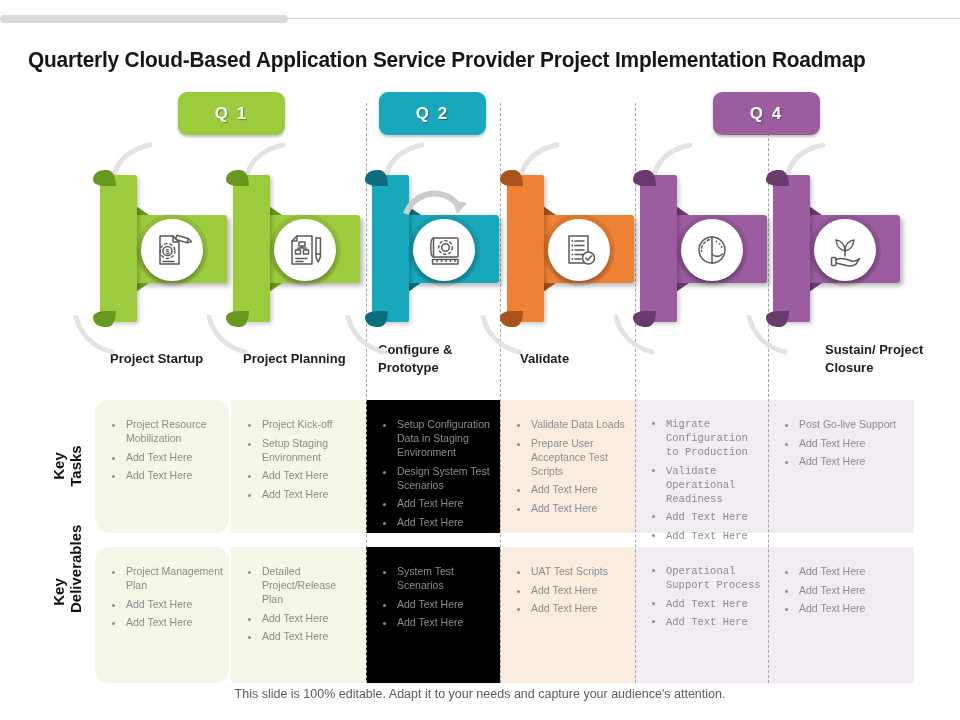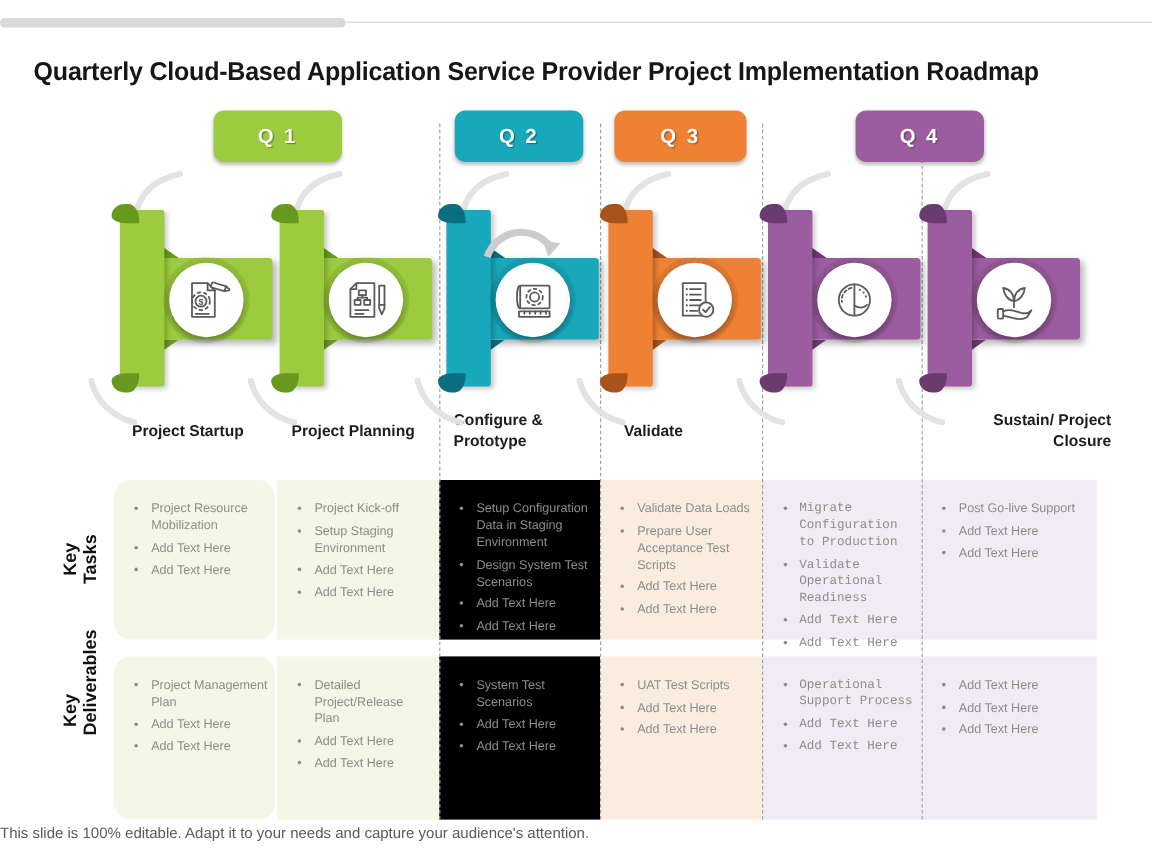--- a/index.html
+++ b/index.html
@@ -79,21 +79,21 @@
 
   .arch-arrow { position:absolute; left:400px; top:176px; z-index:12; }
 
   
   .phase-label {
     position:absolute; top:336px; height:46px; display:flex; align-items:center;
     font-weight:bold; font-size:13px; color:#1d1d1d; line-height:1.35; z-index:6;
   }
   .p1{left:110px; width:118px;text-align:right;} .p2{left:243px; width:118px;}
   .p3{left:378px; width:112px;} .p4{left:520px; width:108px;}
-  .p5{left:648px; width:110px;} .p6{left:808px; width:118px;text-align:right;}
+  .p5{left:648px; width:110px;} .p6{left:825px; width:118px;}
 
   
   .cell { position:absolute; z-index:2; }
   .row-tasks .cell { top:400px; height:133px; }
   .row-deliv .cell { top:547px; height:136px; }
   .cc1{left:95px; width:134px;border-radius:14px;} .cc2{left:231px; width:135px;}
   .cc3{left:366px; width:134px;} .cc4{left:500px; width:135px;}
   .cc5{left:635px; width:133px;font-family:Liberation Mono, monospace;} .cc6{left:768px; width:146px;}
   .t-green{background:#F4F6E7;} .t-teal{background:#000000;}
   .t-orange{background:#FAEDE0;} .t-purple{background:#F1ECF3;}
@@ -104,41 +104,40 @@
 
   
   .vlabel { position:absolute; left:-2px; width:140px; height:44px;
     display:flex; align-items:center; justify-content:center;
     transform:rotate(-90deg); z-index:6; }
   .vlabel-tasks { top:444px; }
   .vlabel-deliv { top:570px; }
   .vlabel-inner { width:42px; text-align:center; font-weight:bold; font-size:15px;
     color:#111; line-height:1.12; }
 
-  .footer { position:absolute; left:0; top:687px; width:100%; text-align:left;
+  .footer { position:absolute; left:0; top:687px; width:100%; text-align:center;
     font-size:12.5px; color:#5a5a5a; }
 </style>
 </head>
 <body>
 
 <div class="stage">
 
   <div class="topbar-pill"></div>
   <div class="topbar-line"></div>
 
   <h1 class="title">Quarterly Cloud-Based Application Service Provider Project Implementation Roadmap</h1>
 
   <div class="vline vl1"></div>
   <div class="vline vl2"></div>
   <div class="vline vl3"></div>
   <div class="vline vl4"></div>
 
   <div class="badge b1">Q 1</div>
   <div class="badge b2">Q 2</div>
-  <div class="badge b3">Q 3</div>
   <div class="badge b4">Q 4</div>
 
   <div class="ribbon r1 c-green">
     <svg class="swoosh swoosh-top" width="44" height="40">
         <path d="M40 3 C16 8 6 22 3 37"></path>
       </svg>
     <svg class="swoosh swoosh-bottom" width="44" height="40">
         <path d="M4 2 C8 18 20 32 40 37"></path>
       </svg>
     <div class="arm"></div>

